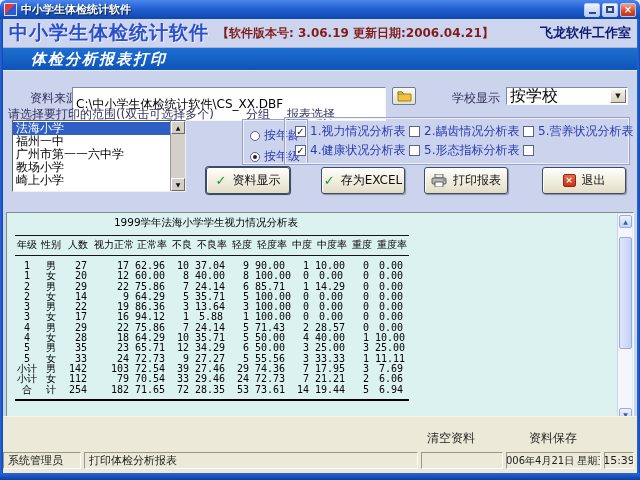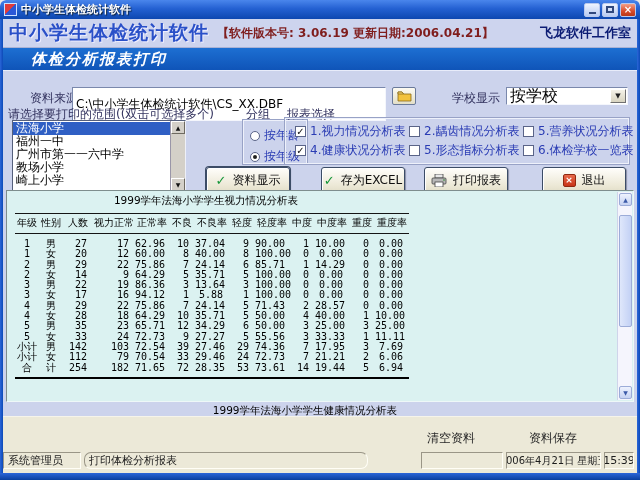--- a/index.html
+++ b/index.html
@@ -77,21 +77,21 @@
   
   .abtn{position:absolute;top:167px;height:27px;width:84px;border-radius:3px;
     background:linear-gradient(180deg,#fffefb,#ece8d6 70%,#e0dcc6);
     border:1px solid #3c4c66;box-shadow:1px 1px 1px rgba(40,40,60,.4), inset 1px 1px 0 #fff;
     display:flex;align-items:center;justify-content:center;gap:6px;font-size:12px;color:#101010;cursor:default;}
   .abtn.focused{box-shadow:0 0 0 1px #3c4c66, 1px 1px 1px rgba(40,40,60,.4), inset 1px 1px 0 #fff;}
   .check-glyph{color:#149638;font-weight:bold;font-size:13px;line-height:1;}
   .exit-glyph{width:13px;height:13px;border-radius:2px;background:linear-gradient(180deg,#e86a4a,#c83418);
     border:1px solid #902810;color:#fff;font-size:9px;font-weight:bold;line-height:11px;text-align:center;}
   
-  .display{position:absolute;left:6px;top:190px;width:628px;height:212px;background:#dbf2f1;
+  .display{position:absolute;left:6px;top:212px;width:628px;height:212px;background:#dbf2f1;
     border:1px solid;border-color:#7e8e8e #eef8f8 #eef8f8 #7e8e8e;}
   .reportblk{position:absolute;left:8px;top:3px;width:382px;color:#000;}
   .rtitle{font-size:10.5px;text-align:center;margin-bottom:5px;white-space:nowrap;}
   table.rpt{border-collapse:collapse;table-layout:fixed;width:382px;border-bottom:2px solid #000;
     font-family:"DejaVu Sans Mono",monospace;}
   table.rpt thead tr{border-top:1px solid #151515;border-bottom:1px solid #151515;}
   table.rpt th{font-size:10px;font-weight:normal;padding:2px 0 3px;text-align:center;white-space:nowrap;
     font-family:"DejaVu Sans",sans-serif;}
   table.rpt td{font-size:10px;line-height:10.3px;padding:0;white-space:nowrap;}
   table.rpt td.num{text-align:right;padding-right:6px;}
@@ -213,21 +213,20 @@
       <div class="opt-row">
         <span class="checkbox on">✓</span>
         <span class="opt-text">4.健康状况分析表</span>
       </div>
       <div class="opt-row">
         <span class="checkbox"></span>
         <span class="opt-text">5.形态指标分析表</span>
       </div>
       <div class="opt-row">
         <span class="checkbox"></span>
-        <span class="opt-text">6.体检学校一览表</span>
       </div>
     </div>
 
   <div class="abtn focused" style="left:206px;">
     <span class="check-glyph">✓</span>
     <span>资料显示</span>
   </div>
   <div class="abtn" style="left:321px;">
     <span class="check-glyph">✓</span>
     <span>存为EXCEL</span>
@@ -492,21 +491,21 @@
       </div>
   </div>
 
   <div class="footer">
     <span class="flabel" style="left:425px;">清空资料</span>
     <span class="flabel" style="left:527px;">资料保存</span>
   </div>
 
   <div class="statusbase"></div>
   <div class="scell" style="left:3px;width:78px;">系统管理员</div>
-  <div class="scell" style="left:84px;width:284px;border-radius:7px;">打印体检分析报表</div>
+  <div class="scell" style="left:84px;width:334px;">打印体检分析报表</div>
   <div class="scell" style="left:421px;width:82px;"></div>
   <div class="scell center sm" style="left:506px;width:95px;">2006年4月21日 星期五</div>
   <div class="scell center" style="left:604px;width:30px;">15:39</div>
 
   <div class="wborder" id="border-left"></div>
   <div class="wborder" id="border-right"></div>
   <div class="wborder" id="border-bottom"></div>
 </div>
 
 </body></html>

